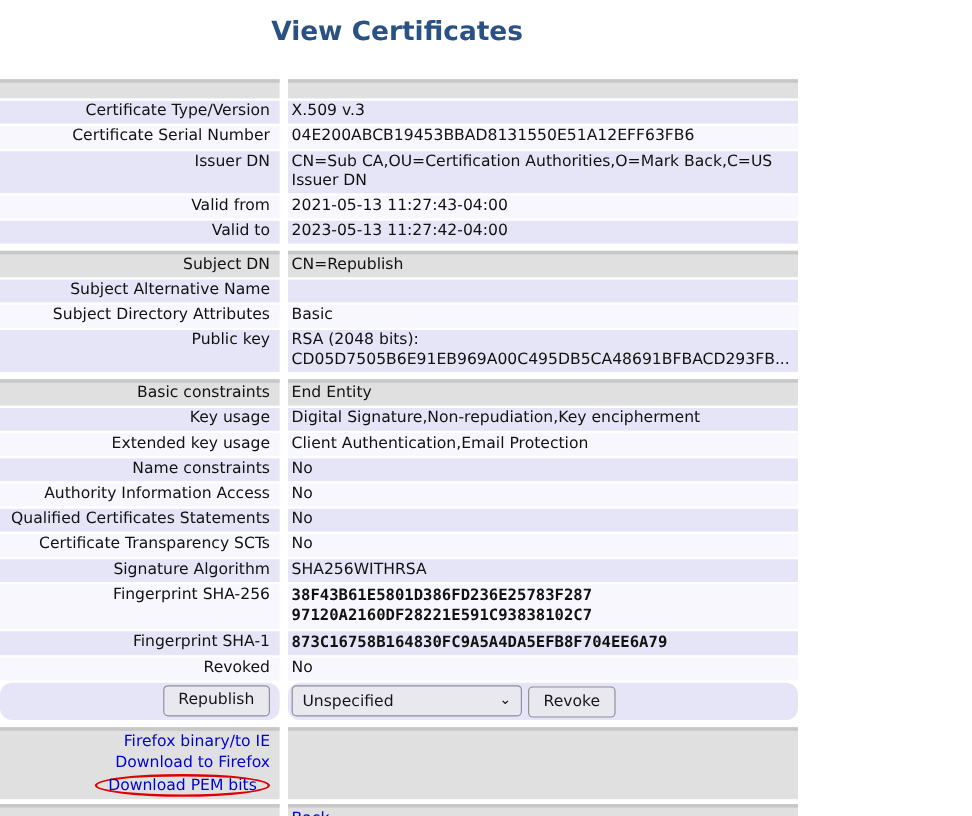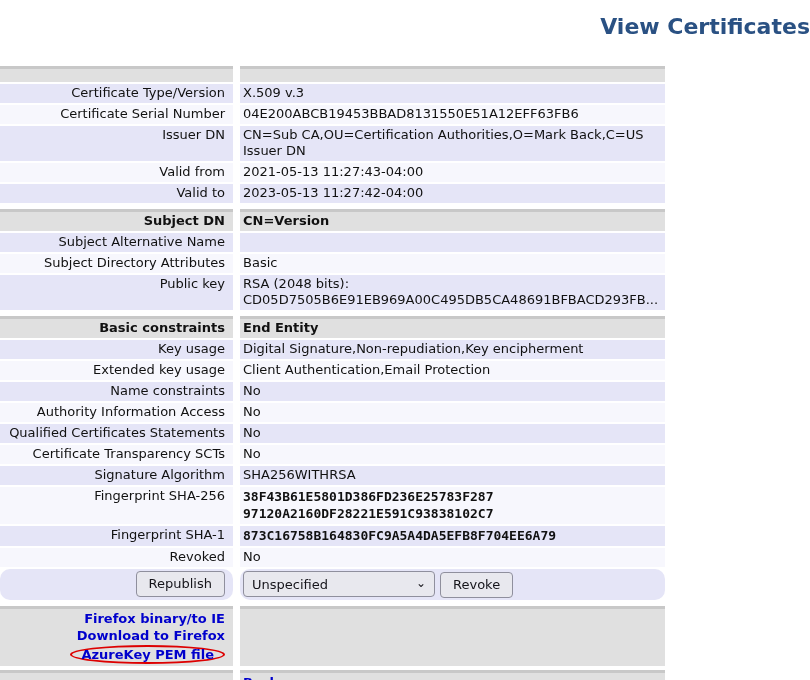--- a/index.html
+++ b/index.html
@@ -8,34 +8,34 @@
     --link-blue:#0000cc; --annotation-red:#dd0000;
   }
   *{box-sizing:border-box;}
   html,body{margin:0;padding:0;}
   body{
     width:810px;height:680px;overflow:hidden;background:#ffffff;
     font-family:"DejaVu Sans","Liberation Sans",sans-serif;
     font-size:13px;color:#111111;
   }
   h1.page-title{
-    margin:13px 0 0 0;padding-left:226px;text-align:right;
+    margin:13px 0 0 0;padding-left:226px;text-align:left;
     font-size:22px;line-height:27px;font-weight:bold;color:var(--title,#2a5183);
   }
   .certtable{margin-top:26px;width:665px;}
   .row{display:flex;margin-bottom:2px;}
   .cell{min-height:16px;line-height:16px;padding:1px 8px 2px 4px;}
   .cell.lbl{flex:none;width:233px;margin-right:7px;text-align:right;padding:1px 8px 2px 4px;}
   .cell.val{flex:1 1 auto;padding:1px 6px 2px 3px;}
   .row.lav .cell{background:var(--row-lavender,#e5e5f7);}
   .row.wht .cell{background:var(--row-white,#f7f7fd);}
   .row.section .cell{
     background:var(--section-gray,#e0e0e0);
     border-top:3px solid var(--section-border,#c8c8c8);
-    font-weight:bold;
+    font-weight:normal;
   }
   .row.section{margin-top:6px;}
   .mono{font-family:"DejaVu Sans Mono","Liberation Mono",monospace;line-height:17px;font-weight:bold;}
   
   .row.buttons-row .cell{padding-top:2px;padding-bottom:2px;border-radius:10px;}
   button{
     font-family:"DejaVu Sans","Liberation Sans",sans-serif;font-size:13px;
     color:#15141a;background:#e8e8ee;border:1px solid #8f8f9d;border-radius:4px;
     padding:3px 12px;height:26px;line-height:18px;cursor:pointer;
   }
@@ -101,21 +101,21 @@
       </div>
       <div class="row lav">
         <div class="cell lbl">Valid to</div>
         <div class="cell val">
           <div>2023-05-13 11:27:42-04:00</div>
         </div>
       </div>
       <div class="row section">
         <div class="cell lbl">Subject DN</div>
         <div class="cell val">
-          <div>CN=Version</div>
+          <div>CN=Republish</div>
         </div>
       </div>
       <div class="row lav">
         <div class="cell lbl">Subject Alternative Name</div>
         <div class="cell val">
           <div></div>
         </div>
       </div>
       <div class="row wht">
         <div class="cell lbl">Subject Directory Attributes</div>
@@ -209,21 +209,21 @@
         </select>
         <span class="chev">⌄</span>
       </span><button>Revoke</button>
     </div>
   </div>
 
   <div class="row section downloads-row">
     <div class="cell lbl links-cell">
       <a href="#">Firefox binary/to IE</a>
       <a href="#">Download to Firefox</a>
-      <span class="red-oval"><a href="#">AzureKey PEM file</a></span>
+      <span class="red-oval"><a href="#">Download PEM bits</a></span>
     </div>
     <div class="cell val"></div>
   </div>
 
   <div class="row section back-row">
     <div class="cell lbl"></div>
     <div class="cell val">
       <a href="#">Back</a>
     </div>
   </div>

